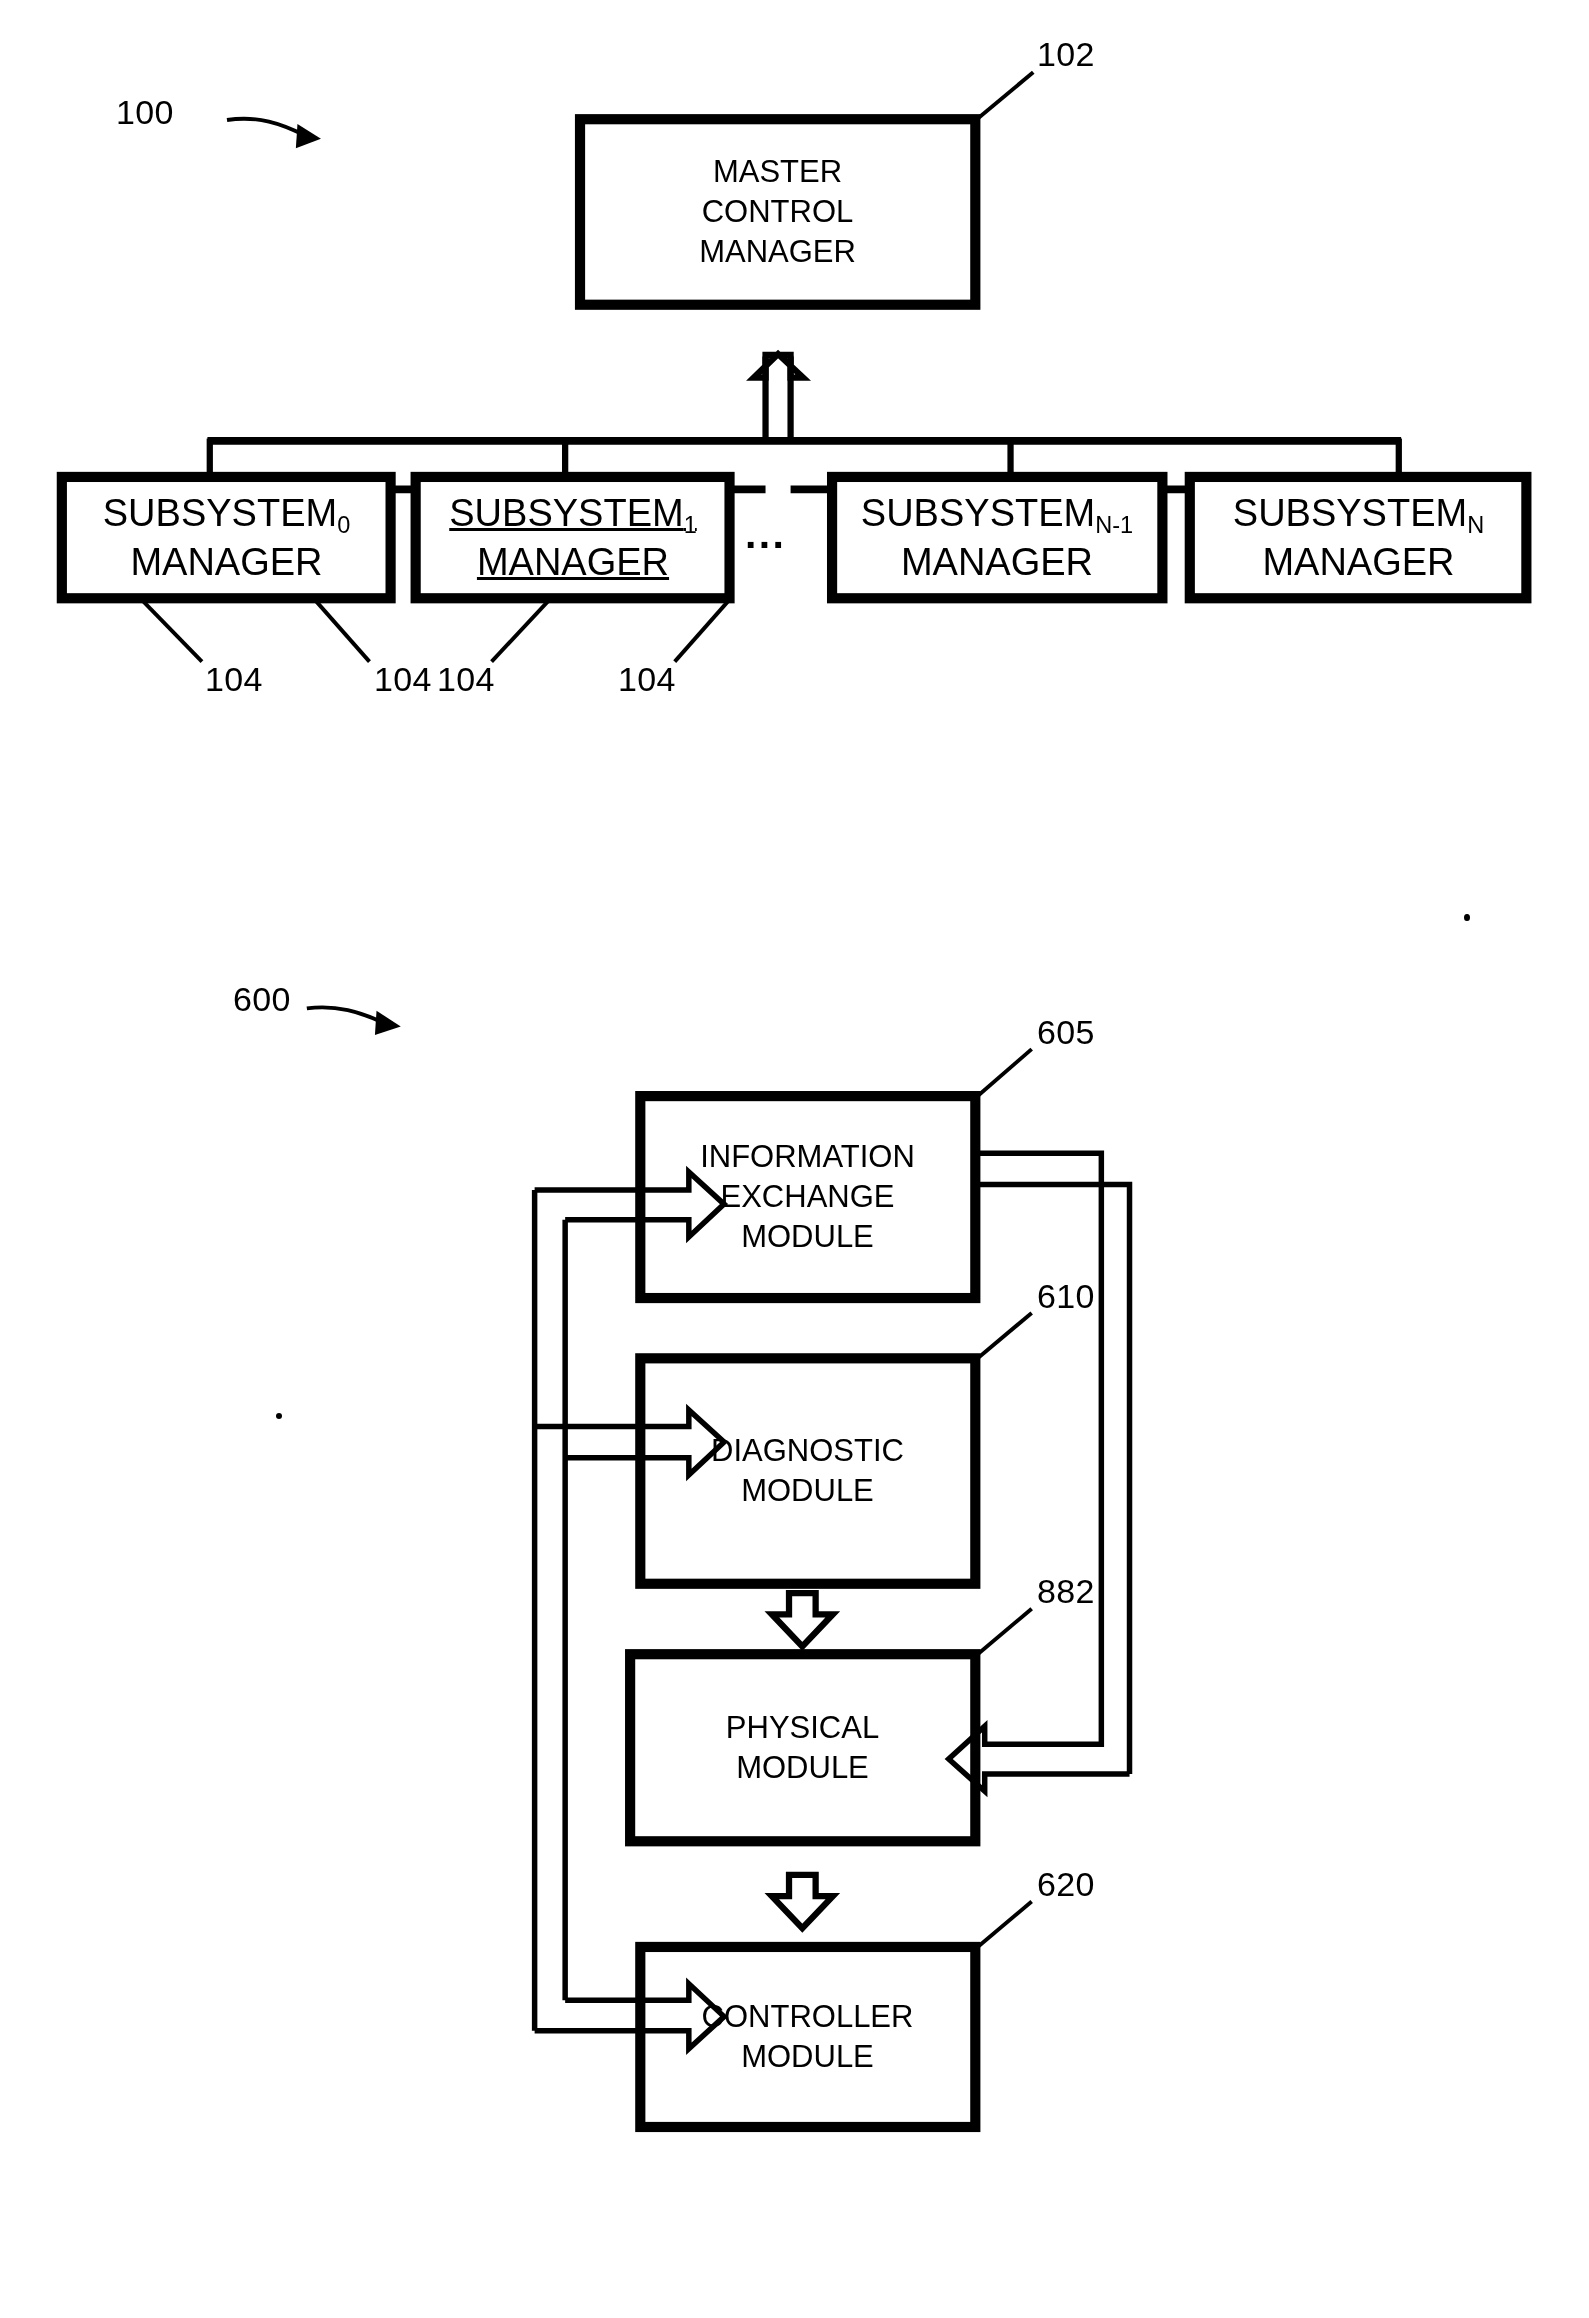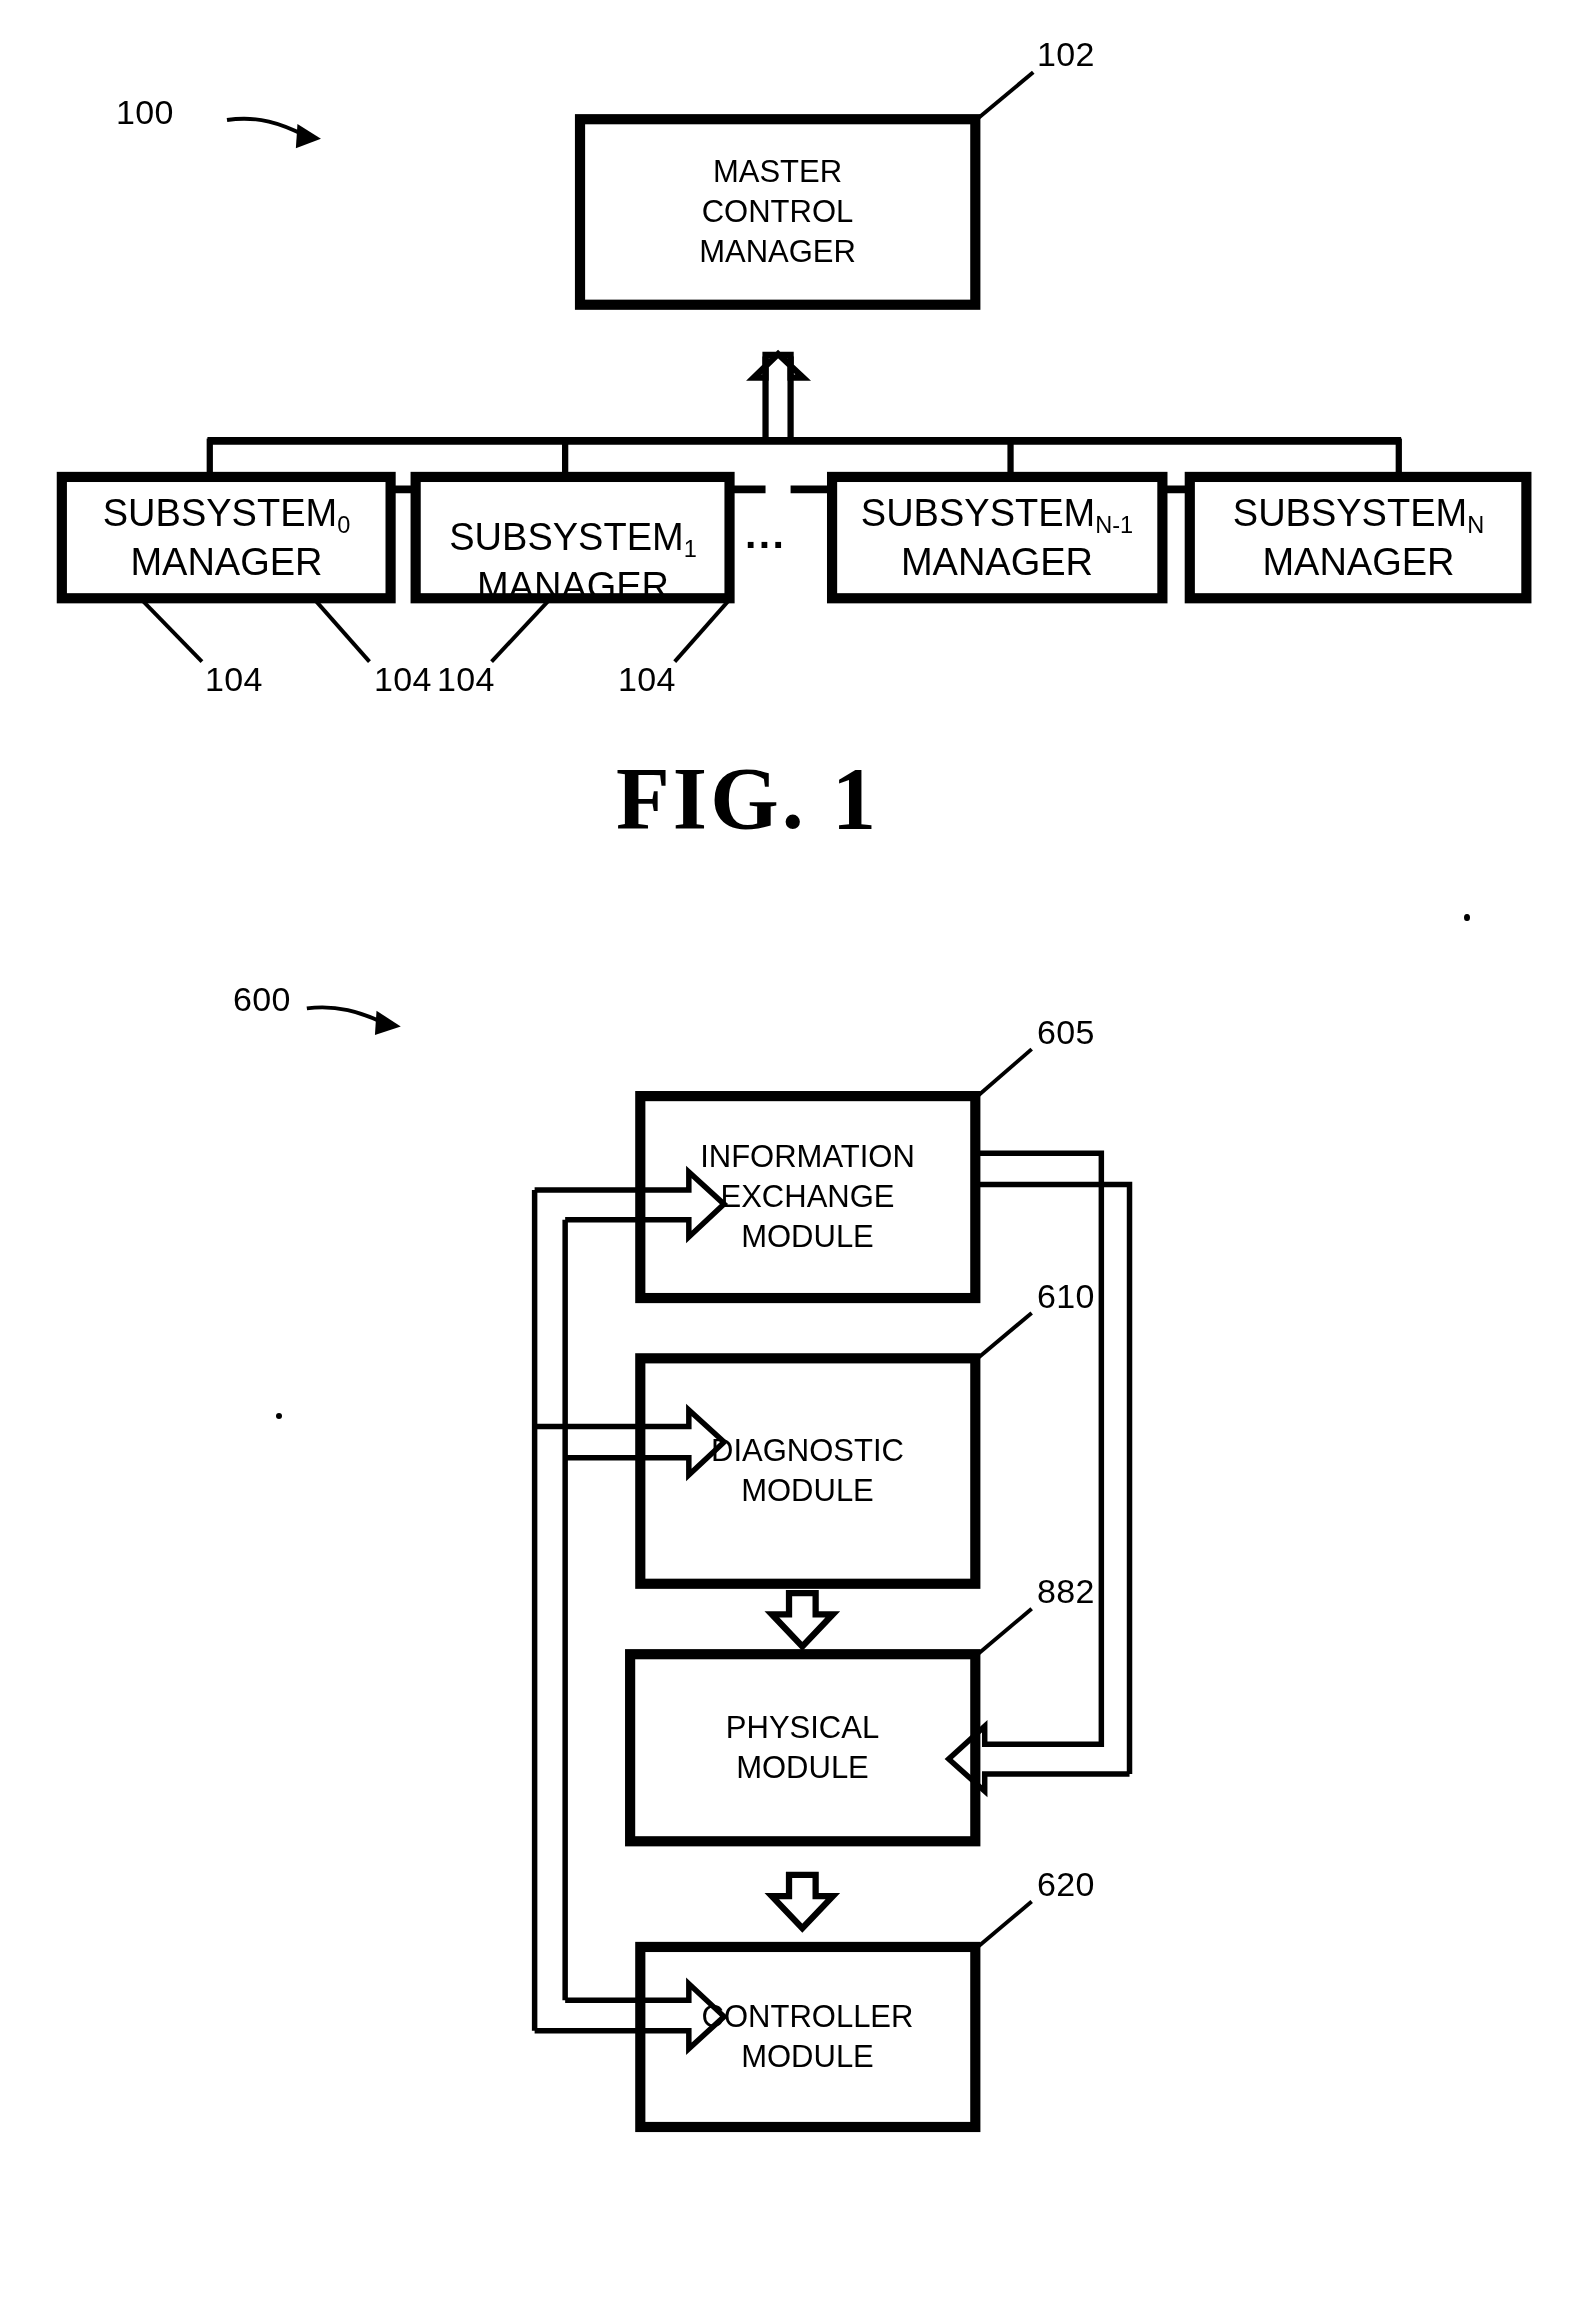--- a/index.html
+++ b/index.html
@@ -198,21 +198,21 @@
     <div>MASTER</div>
     <div>CONTROL</div>
     <div>MANAGER</div>
   </div>
 
   <div class="boxtext small" style="left:62px; top:477px; width:329px; height:121px;">
     <div><span>SUBSYSTEM</span><sub>0</sub></div>
     <div>MANAGER</div>
   </div>
 
-  <div class="boxtext small" style="left:416px; top:501px; width:314px; height:121px;">
+  <div class="boxtext small" style="left:416px; top:477px; width:314px; height:121px;text-decoration:underline;">
     <div><span>SUBSYSTEM</span><sub>1</sub></div>
     <div>MANAGER</div>
   </div>
 
   <div class="ellipsis" style="left:745px; top:511px;">...</div>
 
   <div class="boxtext small" style="left:832px; top:477px; width:330px; height:121px;">
     <div><span>SUBSYSTEM</span><sub>N-1</sub></div>
     <div>MANAGER</div>
   </div>
@@ -220,21 +220,20 @@
   <div class="boxtext small" style="left:1190px; top:477px; width:337px; height:121px;">
     <div><span>SUBSYSTEM</span><sub>N</sub></div>
     <div>MANAGER</div>
   </div>
 
   <div class="lbl refnum" style="left:205px; top:661px;">104</div>
   <div class="lbl refnum" style="left:374px; top:661px;">104</div>
   <div class="lbl refnum" style="left:437px; top:661px;">104</div>
   <div class="lbl refnum" style="left:618px; top:661px;">104</div>
 
-  <div class="lbl figcap" style="left:616px; top:751px;">FIG. 1</div>
 
   <div class="speck" style="left:1464px; top:914px; width:5.5px; height:7px;"></div>
   <div class="speck" style="left:276px; top:1413px; width:6.3px; height:6.3px;"></div>
 
   <div class="lbl refnum" style="left:233px; top:981px;">600</div>
 
   <div class="lbl refnum" style="left:1037px; top:1014px;">605</div>
   <div class="lbl refnum" style="left:1037px; top:1278px;">610</div>
   <div class="lbl refnum" style="left:1037px; top:1573px;">882</div>
   <div class="lbl refnum" style="left:1037px; top:1866px;">620</div>

